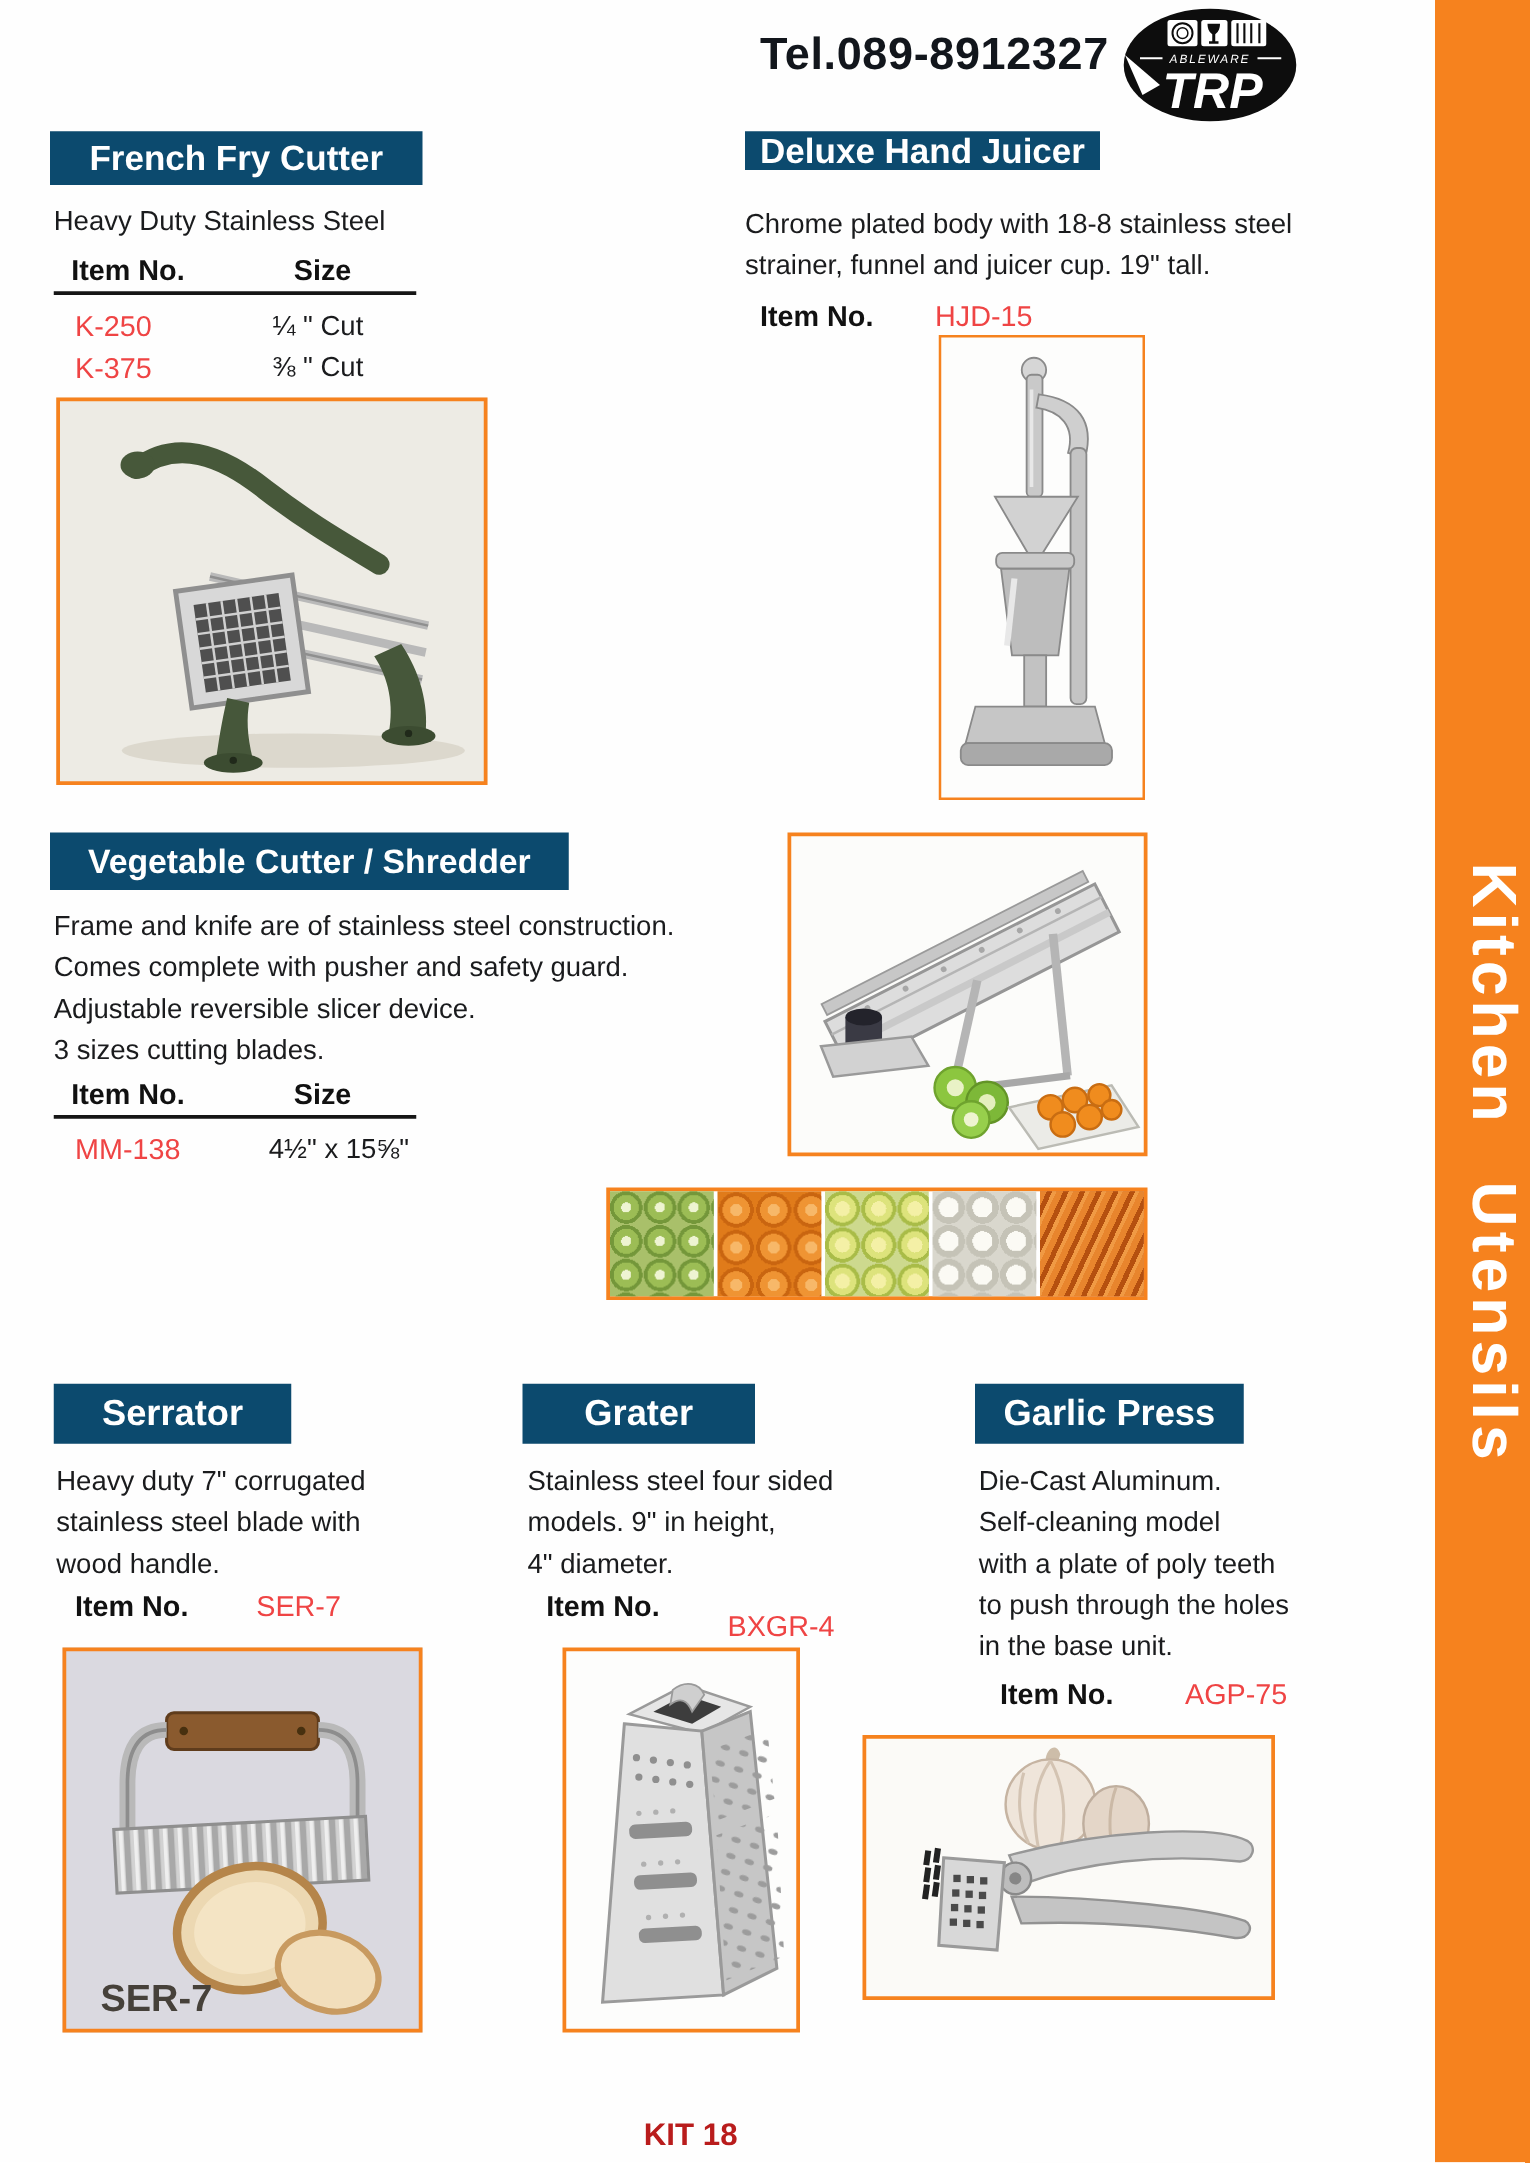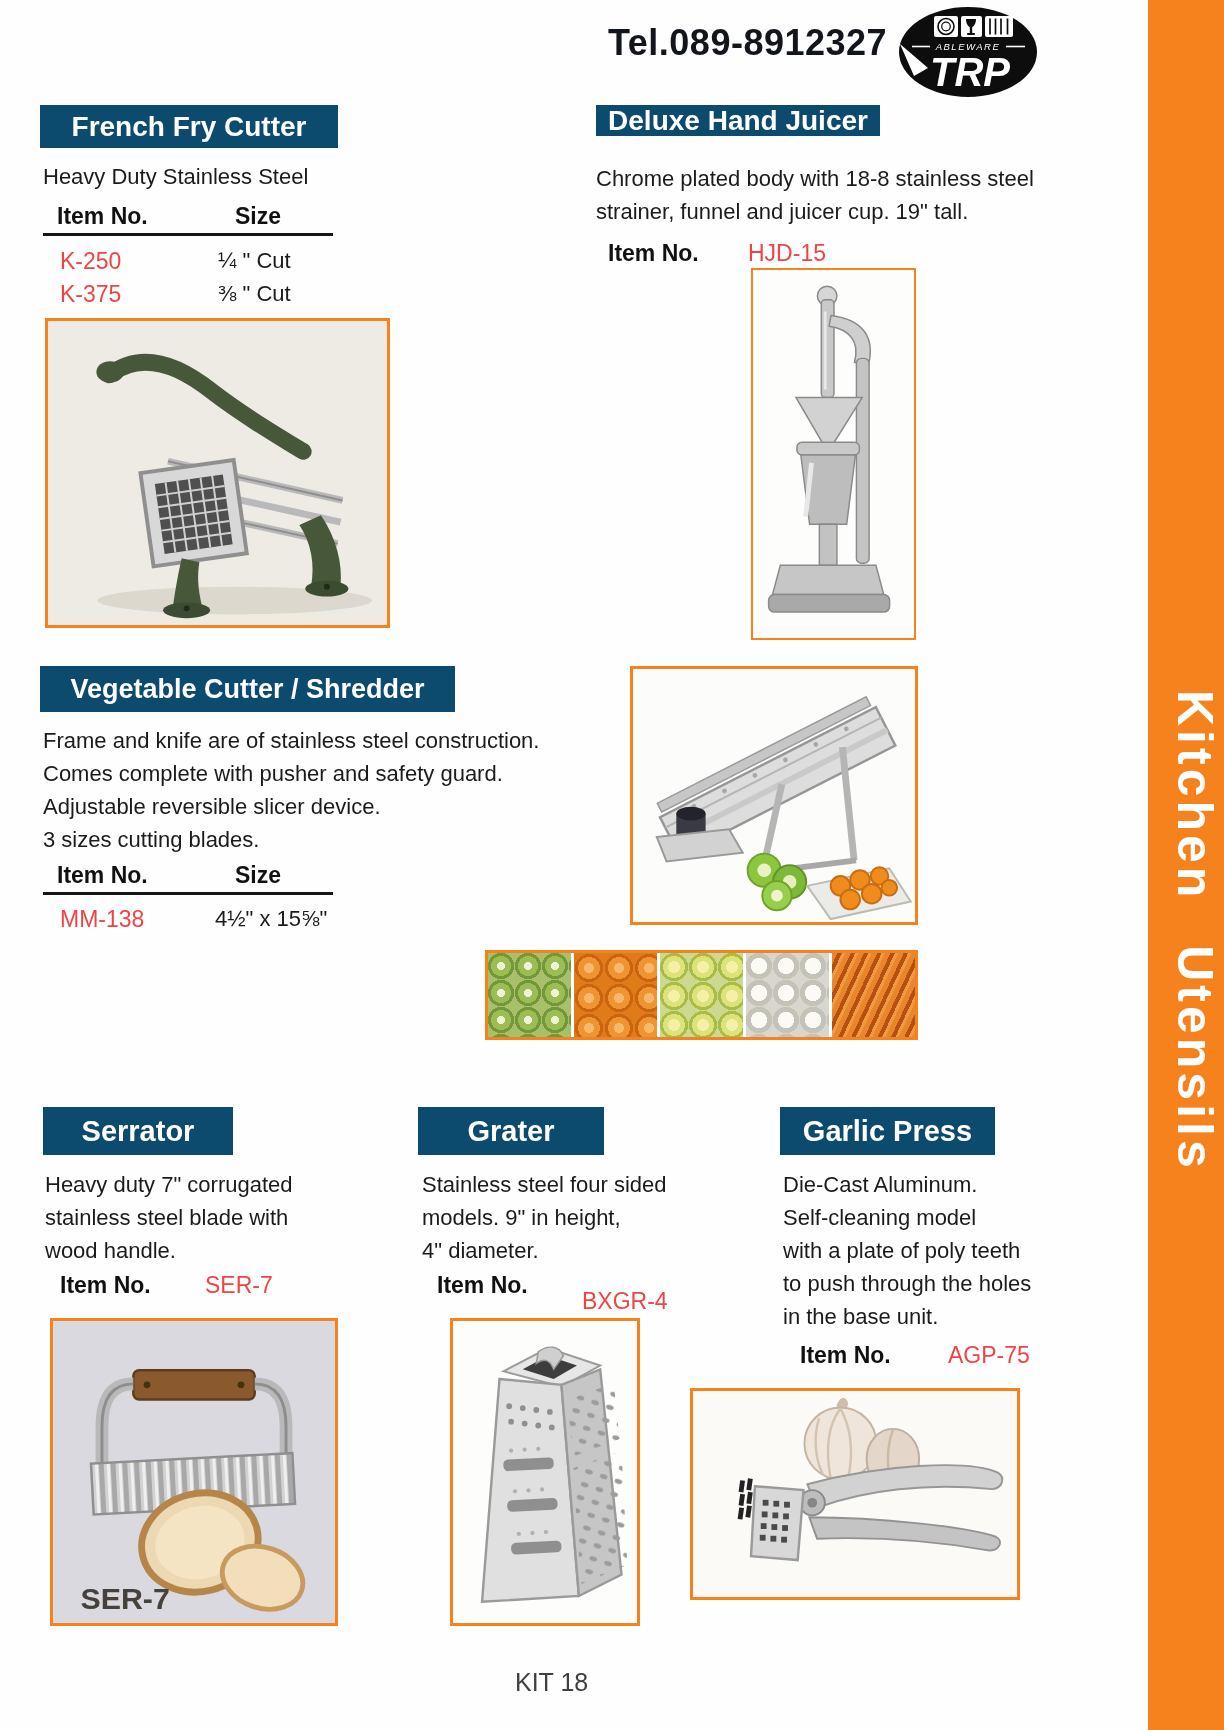--- a/index.html
+++ b/index.html
@@ -33,21 +33,21 @@
          background-image:radial-gradient(circle 14px at 15px 15px, #f7b869 0 5px, #ef9433 5px 11px, #c96510 11px 14px, transparent 14px);
          background-size:30px 30px; }
   .vs3 { background-color:#cdd98e;
          background-image:radial-gradient(circle 14px at 14px 14px, #f4f0a6 0 6px, #dde37c 6px 11px, #a9bc48 11px 14px, transparent 14px);
          background-size:29px 29px; }
   .vs4 { background-color:#d9d7cd;
          background-image:radial-gradient(circle 13px at 13px 13px, #fbfaf4 0 8px, #c5c3b7 8px 13px, transparent 13px);
          background-size:27px 27px; }
   .vs5 { background-color:#c8611a;
          background-image:repeating-linear-gradient(115deg, #e8852d 0 5px, #b5500f 5px 9px, #f09a44 9px 12px); }
-  .footer-code { font-size:25px; font-weight:normal; color:#404040; }
+  .footer-code { font-size:25px; font-weight:bold; color:#b91c1c;margin-top:26px; }
 </style>
 </head>
 <body>
 
 <div class="page">
 
   <div class="sidebar"></div>
   <div class="sidebar-text">Kitchen Utensils</div>
 
   <div class="abs tel" style="left:608px; top:22px;">Tel.089-8912327</div>

